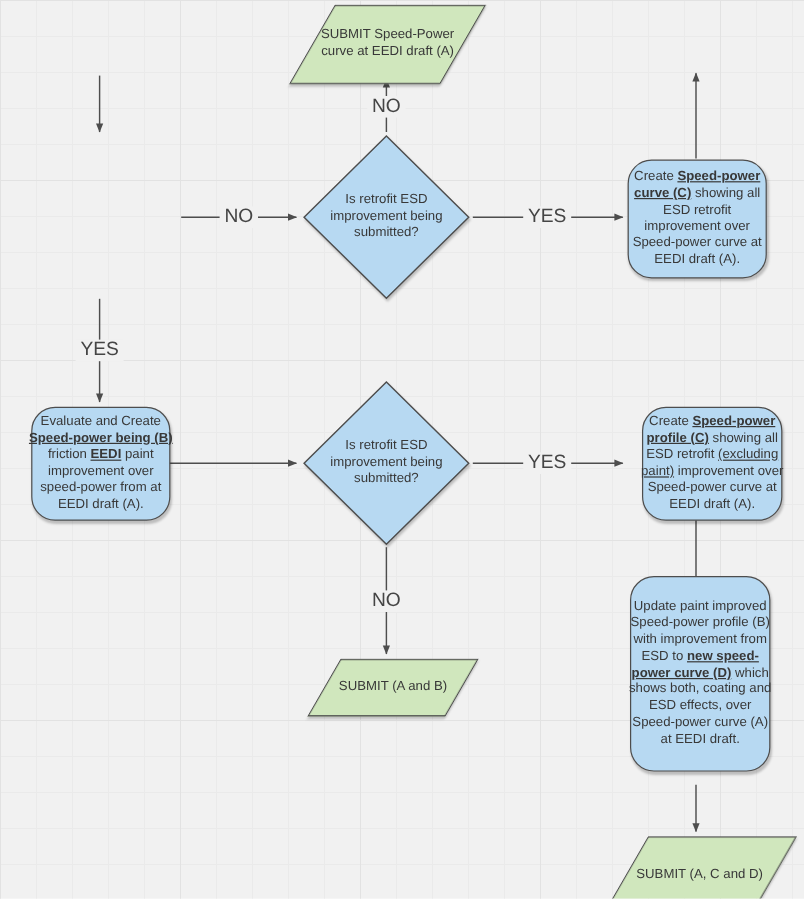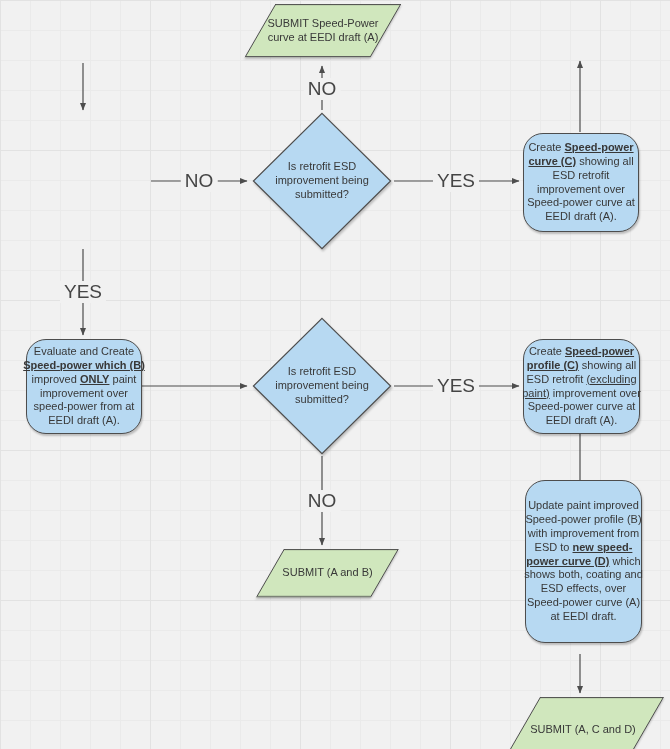--- a/index.html
+++ b/index.html
@@ -44,21 +44,21 @@
   
   .roundbox {
     background: #b7d9f2; border: 1px solid #4d4d4d; border-radius: 20px;
     box-shadow: 1px 2px 2px rgba(0,0,0,0.22);
   }
   .roundbox .node-label { left: -4px; right: -4px; padding: 2px 0; }
   
   .edge-label {
     position: absolute; z-index: 3; transform: translate(-50%, -50%);
     background: #f1f1f1; padding: 0 4px;
-    font-size: 19px; color: #454545; white-space: nowrap;
+    font-size: 16px; color: #454545; white-space: nowrap;
   }
 </style>
 </head>
 <body>
 
 <div class="canvas">
 
   <svg class="edges" width="670" height="749">
     <defs>
       <marker id="arrow" markerWidth="9" markerHeight="8" refX="7.5" refY="3.5" orient="auto" markerUnits="userSpaceOnUse">
@@ -72,21 +72,21 @@
     <line x1="580" y1="132" x2="580" y2="61" marker-end="url(#arrow)"></line>
     <line x1="83" y1="249" x2="83" y2="335" marker-end="url(#arrow)"></line>
     <line x1="139" y1="386" x2="247" y2="386" marker-end="url(#arrow)"></line>
     <line x1="394" y1="386" x2="519" y2="386" marker-end="url(#arrow)"></line>
     <line x1="322" y1="456" x2="322" y2="545" marker-end="url(#arrow)"></line>
     <line x1="580" y1="432" x2="580" y2="488" marker-end="url(#arrow)"></line>
     <line x1="580" y1="654" x2="580" y2="693" marker-end="url(#arrow)"></line>
   </svg>
 
 
-  <div class="node para green" style="left:242px; top:4px; width:162px; height:53px;">
+  <div class="node para green" style="left:242px; top:4px; width:162px; height:66px;">
     <div class="para-bg"></div>
     <div class="node-label">
         <span><span>SUBMIT Speed-Power curve at EEDI draft (A)</span></span>
       </div>
   </div>
 
 
 
   <div class="node diamond" style="left:252px; top:112px; width:140px; height:138px;">
     <svg viewBox="0 0 100 100" preserveAspectRatio="none">
@@ -98,34 +98,34 @@
   </div>
 
   <div class="node roundbox" style="left:523px; top:133px; width:114px; height:97px;">
     <div class="node-label">
         <span><span>Create </span><span style="font-weight: bold; text-decoration: underline;">Speed-power curve (C)</span><span> showing all ESD retrofit improvement over Speed-power curve at EEDI draft (A).</span></span>
       </div>
   </div>
 
   <div class="node roundbox" style="left:26px; top:339px; width:114px; height:93px;">
     <div class="node-label">
-        <span><span>Evaluate and Create </span><span style="font-weight: bold; text-decoration: underline;">Speed-power which (B)</span><span> improved </span><span style="font-weight: bold; text-decoration: underline;">ONLY</span><span> paint improvement over speed-power from at EEDI draft (A).</span></span>
+        <span><span>Evaluate and Create </span><span style="font-weight: bold; text-decoration: underline;">Speed-power being (B)</span><span> friction </span><span style="font-weight: bold; text-decoration: underline;">EEDI</span><span> paint improvement over speed-power from at EEDI draft (A).</span></span>
       </div>
   </div>
 
   <div class="node diamond" style="left:252px; top:317px; width:140px; height:138px;">
     <svg viewBox="0 0 100 100" preserveAspectRatio="none">
       <polygon points="50,1 99,50 50,99 1,50"></polygon>
     </svg>
     <div class="node-label">
         <span><span>Is retrofit ESD improvement being submitted?</span></span>
       </div>
   </div>
 
-  <div class="node roundbox" style="left:523px; top:339px; width:115px; height:93px;">
+  <div class="node roundbox" style="left:535px; top:339px; width:115px; height:93px;">
     <div class="node-label">
         <span><span>Create </span><span style="font-weight: bold; text-decoration: underline;">Speed-power profile (C)</span><span> showing all ESD retrofit </span><span style="text-decoration: underline;">(excluding paint)</span><span> improvement over Speed-power curve at EEDI draft (A).</span></span>
       </div>
   </div>
 
   <div class="node para green" style="left:252px; top:549px; width:151px; height:48px;">
     <div class="para-bg"></div>
     <div class="node-label">
         <span><span>SUBMIT (A and B)</span></span>
       </div>

